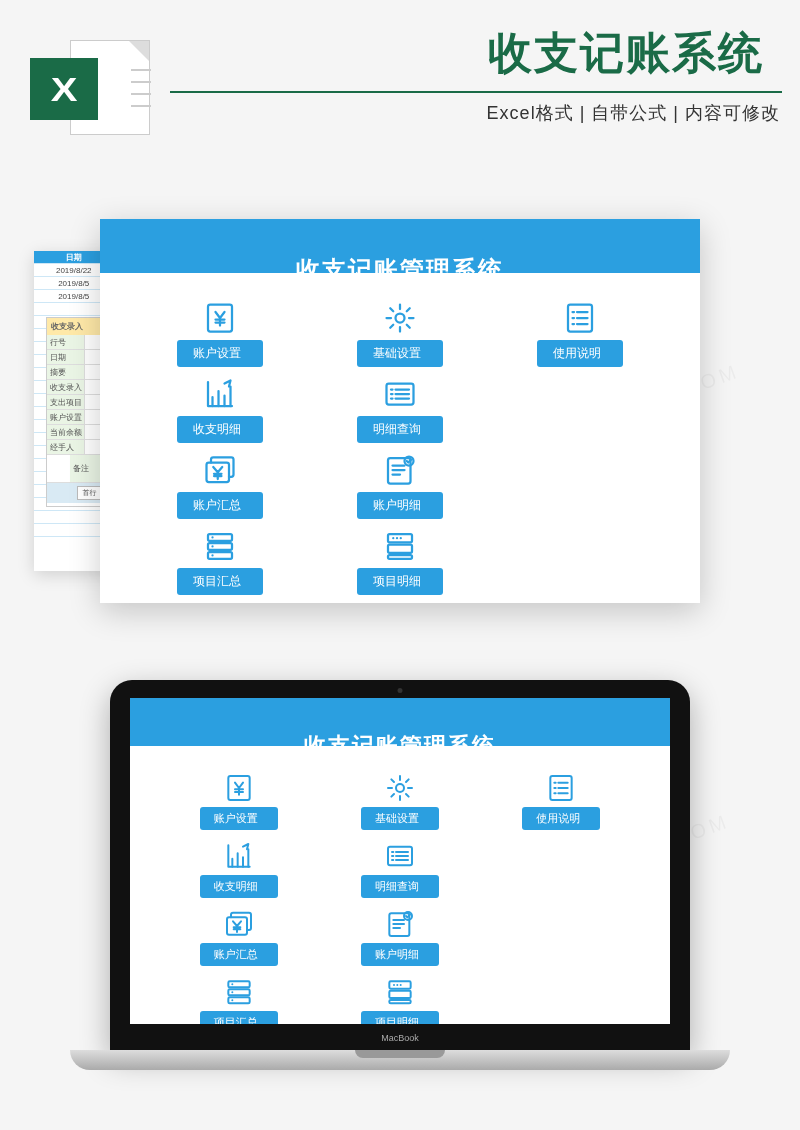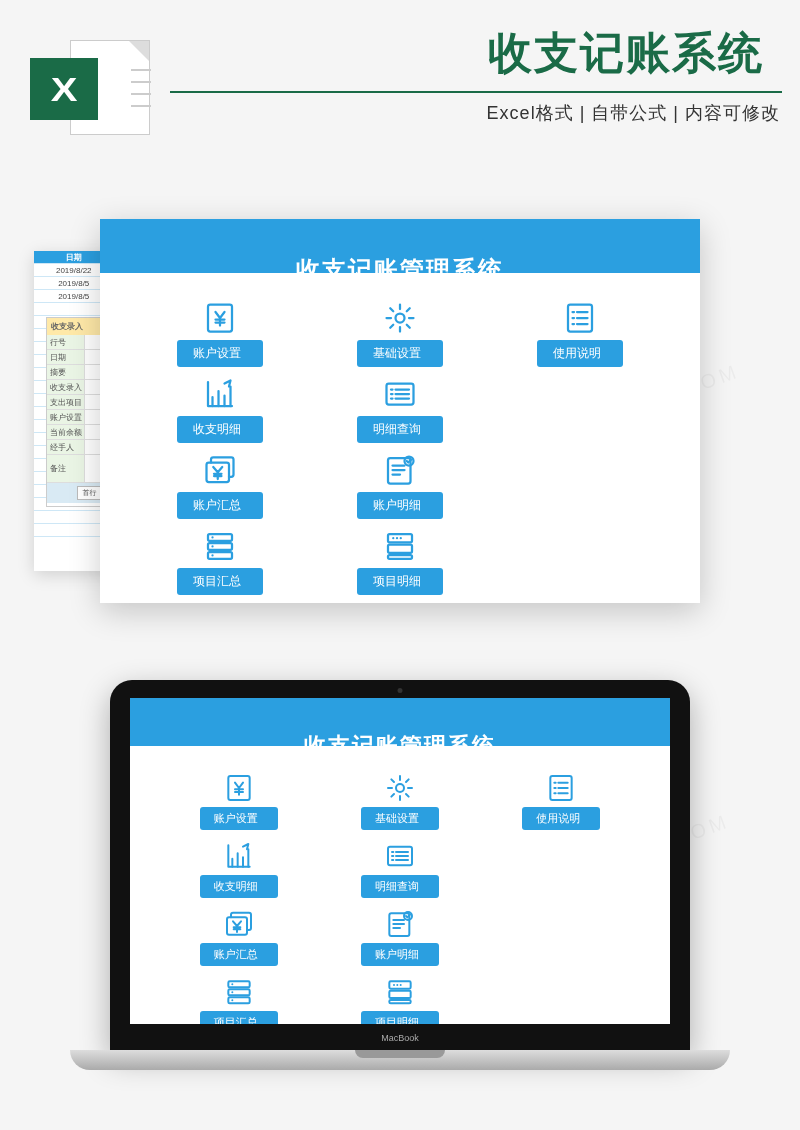--- a/index.html
+++ b/index.html
@@ -161,21 +161,21 @@
       </div>
     <div class="form-mini-row">
         <div class="form-mini-label">当前余额</div>
         <div class="form-mini-val"></div>
       </div>
     <div class="form-mini-row">
         <div class="form-mini-label">经手人</div>
         <div class="form-mini-val"></div>
       </div>
     <div class="form-mini-row" style="height:28px;">
-        <div class="form-mini-label" style="line-height:28px;">备注</div>
+        <div class="form-mini-label" style="line-height:28px;margin-left:23px;">备注</div>
         <div class="form-mini-val"></div>
       </div>
     <div class="form-mini-foot">
       <div class="form-mini-btn">首行</div>
       <div class="form-mini-btn">尾</div>
     </div>
   </div>
 
   <div class="bg-sheet-right">
     <div class="bg-head">当前余额</div>

